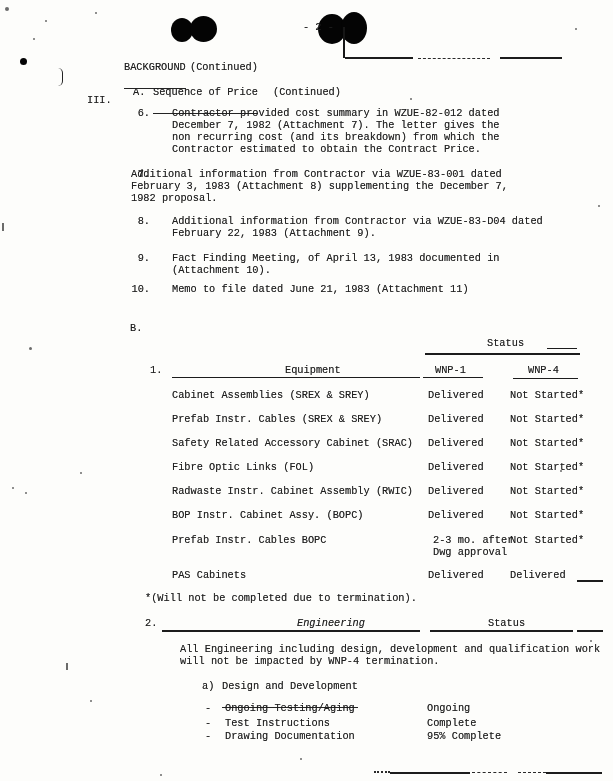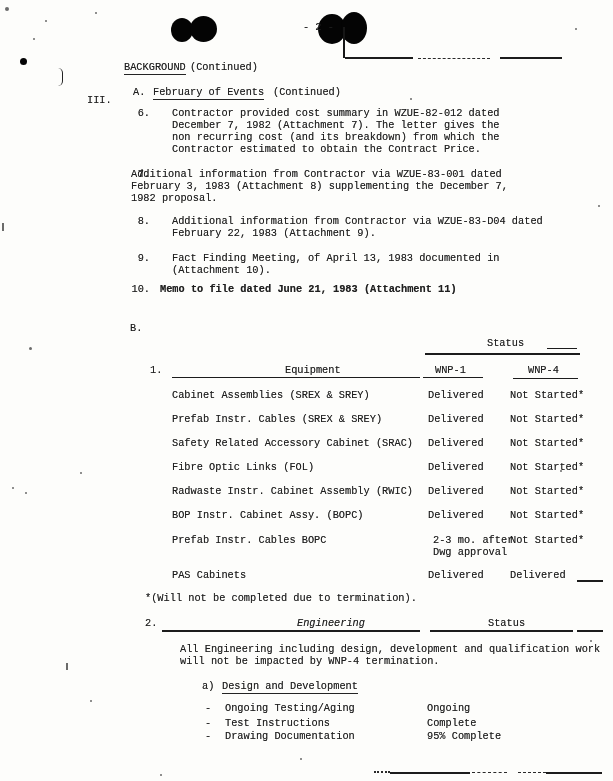--- a/index.html
+++ b/index.html
@@ -5,21 +5,21 @@
   html,body{margin:0;padding:0;background:#e8e8e6;}
   #page{
     position:relative;width:613px;height:781px;margin:0 auto;
     background:#fdfdfb;overflow:hidden;
     font-family:"Liberation Mono","DejaVu Sans Mono",monospace;
     font-size:10.3px;line-height:12px;color:#1f1f1f;
     text-shadow:0 0 .5px rgba(25,25,25,.55);
   }
   .abs{position:absolute;}
   .pre{white-space:pre-line;}
-  .u{border-bottom:1px solid #242424;padding-bottom:1px;}
+  .u{border-bottom:1px solid #242424;padding-bottom:15px;}
   .num{text-align:right;}
   .hline{position:absolute;background:#1c1c1c;height:1.5px;}
   .dashline{position:absolute;border-top:1.5px dashed #2a2a2a;height:0;}
   .dotline{position:absolute;border-top:2px dotted #2a2a2a;height:0;}
   .blob{position:absolute;background:#040404;border-radius:50%;}
   .speck{position:absolute;width:2px;height:2px;background:#3a3a3a;border-radius:50%;opacity:.75;}
   .itext{width:440px;}
 </style>
 </head>
 <body>
@@ -37,21 +37,21 @@
   <div class="abs" style="left:343px;top:27px;width:1.5px;height:31px;background:#161616;"></div>
   <div class="hline" style="left:345px;top:57px;width:68px;height:2px;"></div>
   <div class="dashline" style="left:418px;top:58px;width:72px;"></div>
   <div class="hline" style="left:500px;top:57px;width:62px;"></div>
 
   <div class="abs" style="left:87px;top:61px;margin-top:33px;">III.</div>
   <div class="abs u" style="left:124px;top:61px;">BACKGROUND</div>
   <div class="abs" style="left:190px;top:61px;">(Continued)</div>
 
   <div class="abs" style="left:133px;top:86px;">A.</div>
-  <div class="abs u" style="left:153px;top:86px;">February of Events</div>
+  <div class="abs u" style="left:153px;top:86px;">Sequence of Price</div>
   <div class="abs" style="left:273px;top:86px;">(Continued)</div>
 
   <div class="abs" style="left:131px;top:107px;">
     <span class="abs num" style="left:0;width:19px;">6.</span>
     <div class="itext pre" style="margin-left:41px;">Contractor provided cost summary in WZUE-82-012 dated
 December 7, 1982 (Attachment 7).  The letter gives the
 non recurring cost (and its breakdown) from which the
 Contractor estimated to obtain the Contract Price.</div>
   </div>
   <div class="abs" style="left:131px;top:168px;">
@@ -65,21 +65,21 @@
     <div class="itext pre" style="margin-left:41px;">Additional information from Contractor via WZUE-83-D04 dated
 February 22, 1983 (Attachment 9).</div>
   </div>
   <div class="abs" style="left:131px;top:252px;">
     <span class="abs num" style="left:0;width:19px;">9.</span>
     <div class="itext pre" style="margin-left:41px;">Fact Finding Meeting, of April 13, 1983 documented in
 (Attachment 10).</div>
   </div>
   <div class="abs" style="left:131px;top:283px;">
     <span class="abs num" style="left:0;width:19px;">10.</span>
-    <div class="itext pre" style="margin-left:29px;font-weight:bold;">Memo to file dated June 21, 1983 (Attachment 11)</div>
+    <div class="itext pre" style="margin-left:41px;">Memo to file dated June 21, 1983 (Attachment 11)</div>
   </div>
 
   <div class="abs" style="left:130px;top:322px;">B.</div>
 
   <div class="abs" style="left:487px;top:337px;">Status</div>
   <div class="hline" style="left:547px;top:348px;width:30px;height:1px;"></div>
   <div class="hline" style="left:425px;top:353px;width:155px;"></div>
 
   <div class="abs" style="left:150px;top:364px;">1.</div>
   <div class="abs" style="left:285px;top:364px;">Equipment</div>

